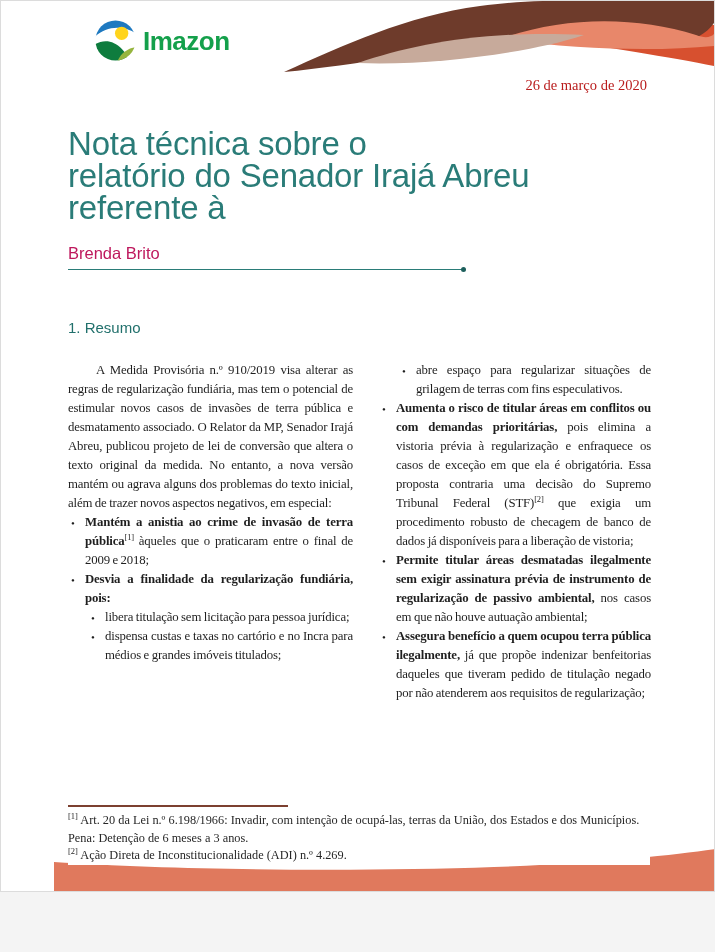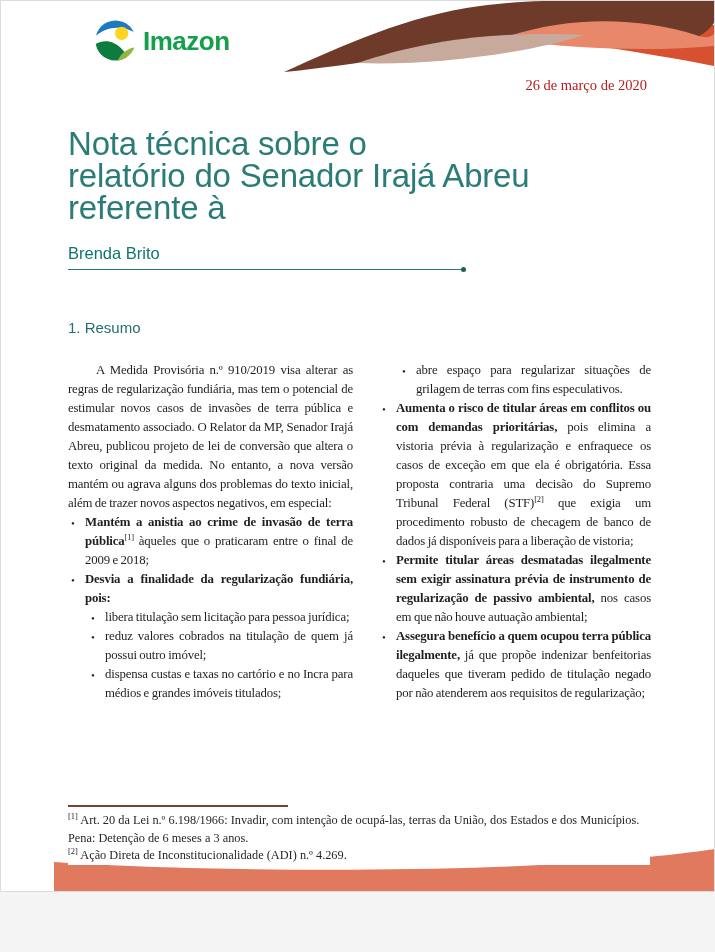--- a/index.html
+++ b/index.html
@@ -33,21 +33,21 @@
   .title {
     position:absolute; top:127px; left:67px; width:592px; margin:0;
     font-family:"Liberation Sans", sans-serif;
     font-weight:300; font-size:33px; line-height:32px;
     color:#2a7c78; letter-spacing:-0.2px;
   }
   .title .tl { display:block; }
   .author {
     position:absolute; top:243px; left:67px;
     font-family:"Liberation Sans", sans-serif;
-    font-weight:300; font-size:16.5px; color:#0f766e;
+    font-weight:300; font-size:16.5px; color:#be185d;
   }
   .title-rule {
     position:absolute; top:268px; left:67px; width:396px; height:1px;
     background:#2a7c78;
   }
   .title-rule::after {
     content:""; position:absolute; right:-2px; top:-2px;
     width:5px; height:5px; border-radius:50%; background:#1d5f5c;
   }
 
@@ -141,21 +141,20 @@
   <div class="columns">
     <div class="col col-left">
       <p class="para intro">A Medida Provisória n.º 910/2019 visa alterar as regras de regularização fundiária, mas tem o potencial de estimular novos casos de invasões de terra pública e desmatamento associado. O Relator da MP, Senador Irajá Abreu, publicou projeto de lei de conversão que altera o texto original da medida. No entanto, a nova versão mantém ou agrava alguns dos problemas do texto inicial, além de trazer novos aspectos negativos, em especial:</p>
       <div class="li1">
         <b>Mantém a anistia ao crime de invasão de terra pública</b><sup>[1]</sup><span> àqueles que o praticaram entre o final de 2009 e 2018;</span>
       </div>
       <div class="li1">
         <b>Desvia a finalidade da regularização fundiária, pois:</b>
       </div>
       <div class="li2">libera titulação sem licitação para pessoa jurídica;</div>
-      <div class="li2">reduz valores cobrados na titulação de quem já possui outro imóvel;</div>
       <div class="li2">dispensa custas e taxas no cartório e no Incra para médios e grandes imóveis titulados;</div>
     </div>
     <div class="col col-right">
       <div class="li2">abre espaço para regularizar situações de grilagem de terras com fins especulativos.</div>
       <div class="li1">
         <b>Aumenta o risco de titular áreas em conflitos ou com demandas prioritárias,</b><span> pois elimina a vistoria prévia à regularização e enfraquece os casos de exceção em que ela é obrigatória. Essa proposta contraria uma decisão do Supremo Tribunal Federal (STF)</span><sup>[2]</sup><span> que exigia um procedimento robusto de checagem de banco de dados já disponíveis para a liberação de vistoria;</span>
       </div>
       <div class="li1">
         <b>Permite titular áreas desmatadas ilegalmente sem exigir assinatura prévia de instrumento de regularização de passivo ambiental,</b><span> nos casos em que não houve autuação ambiental;</span>
       </div>

